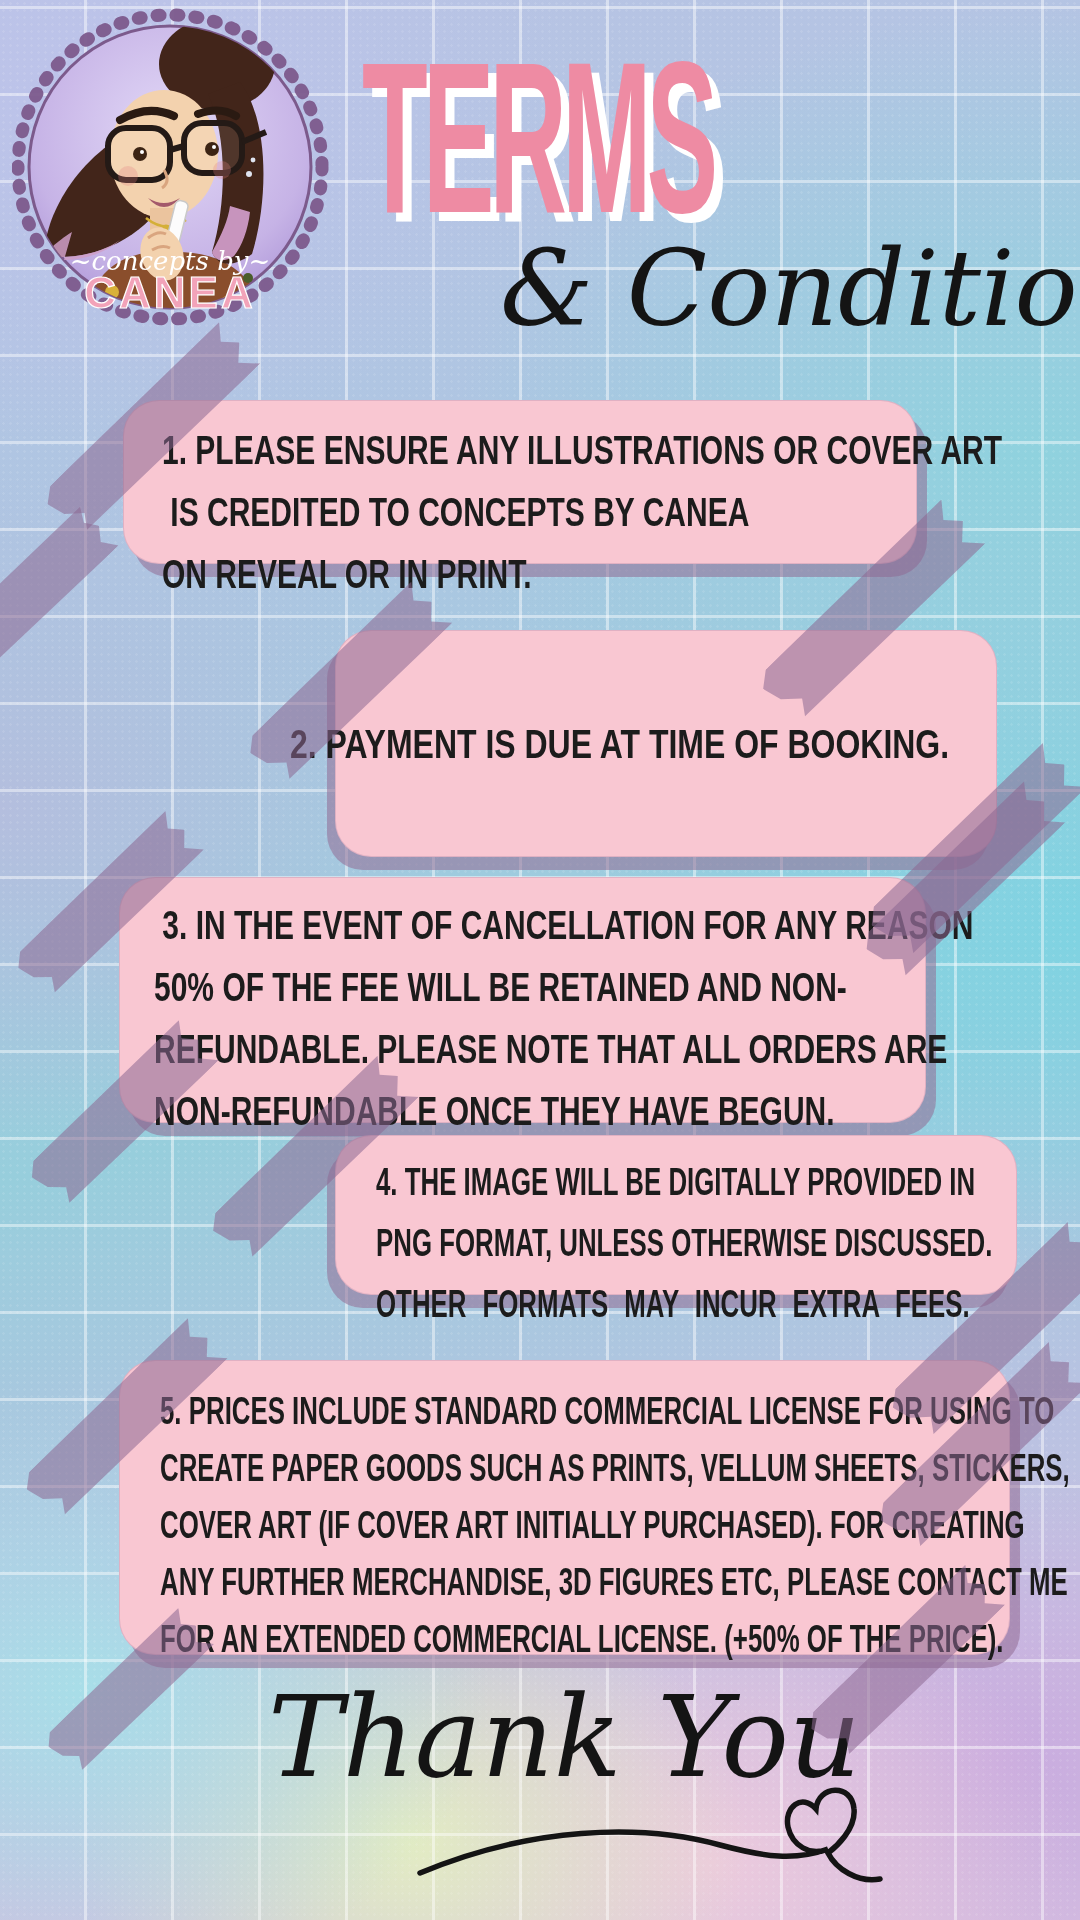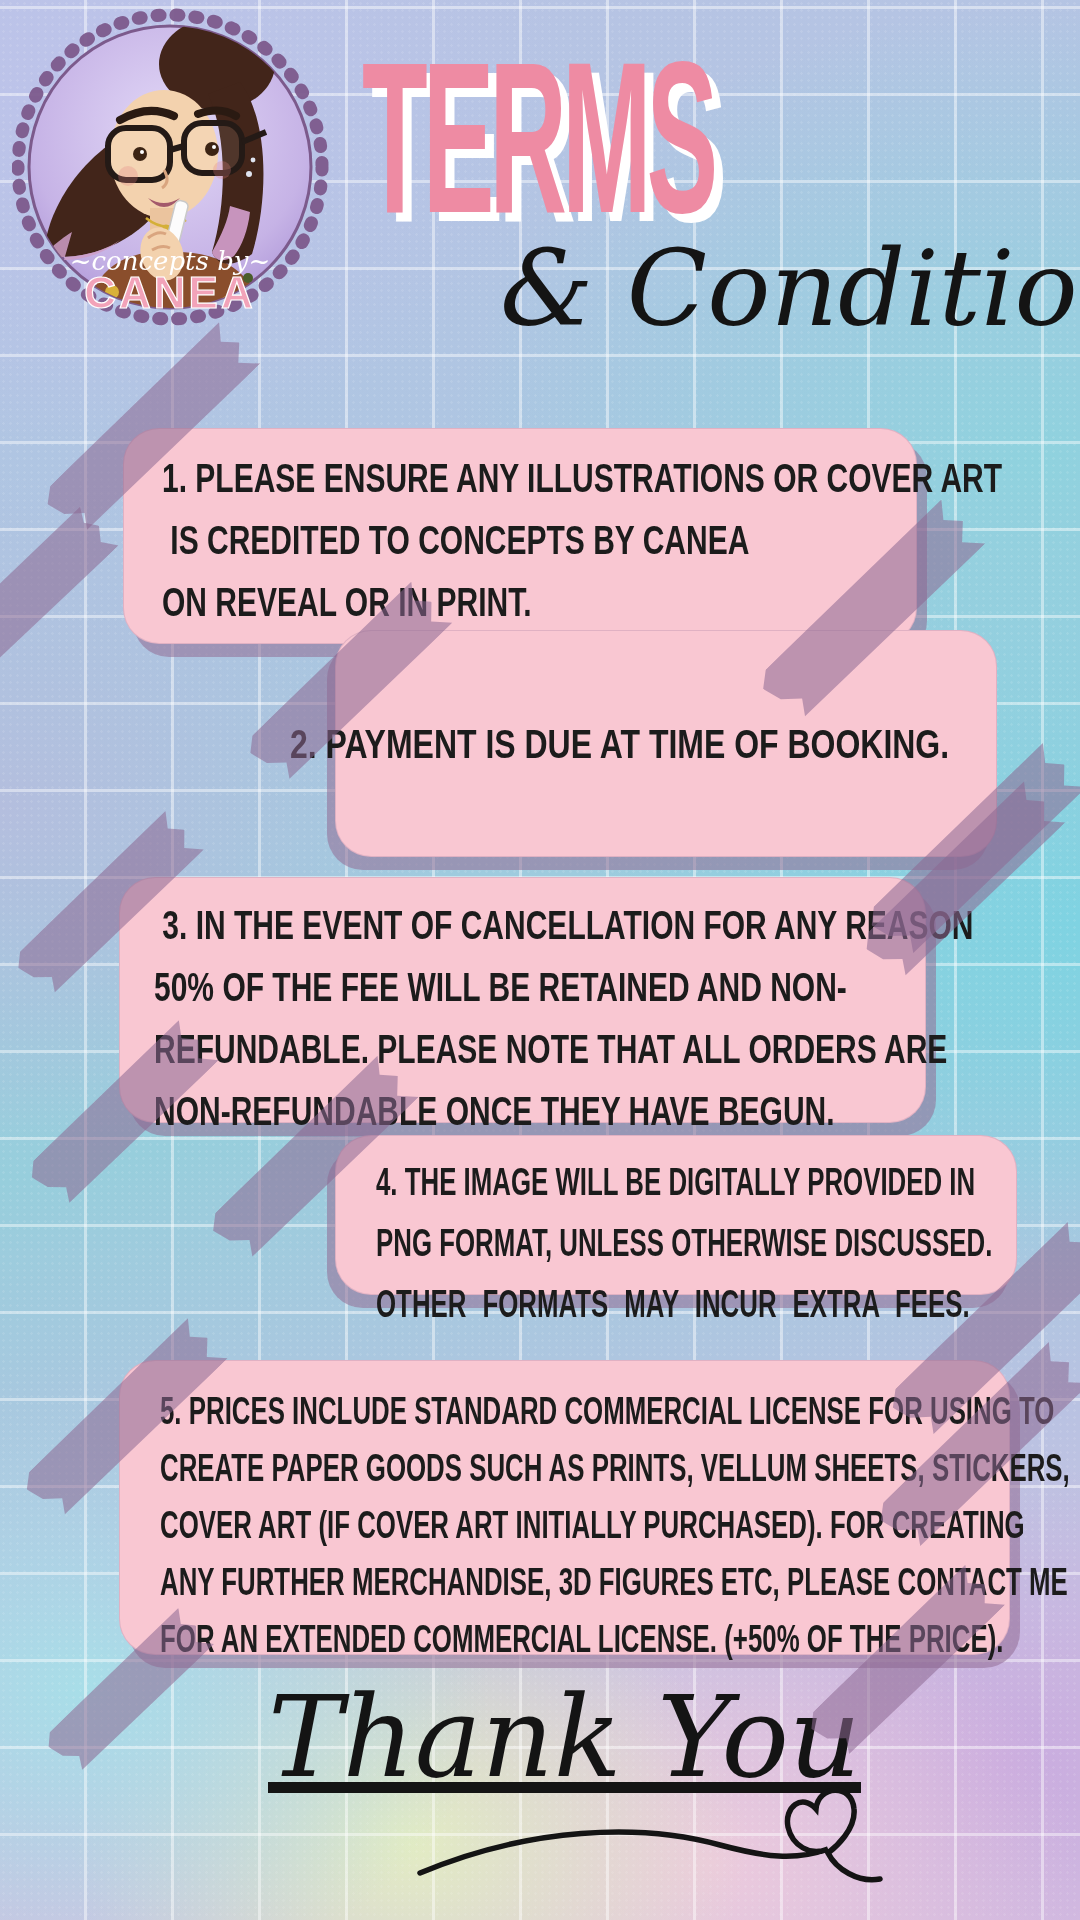--- a/index.html
+++ b/index.html
@@ -43,42 +43,42 @@
     position:absolute;z-index:1;background:#f9c7d2;border-radius:36px;
     border:1px solid rgba(150,110,150,0.25);color:#1c1c1c;
   }
   .shadow-r{box-shadow:10px 13px 0 rgba(146,108,148,0.55);}
   .shadow-l{box-shadow:-8px 13px 0 rgba(146,108,148,0.55);}
   .card-text{
     font-weight:700;font-size:40px;line-height:62px;white-space:nowrap;
     transform:scaleX(0.75);transform-origin:left top;width:133%;
   }
   .card .line{display:block;}
-  .c1{left:123px;top:400px;width:794px;height:216px;padding:18px 0 12px 38px;box-sizing:border-box;margin-top:28px;}
+  .c1{left:123px;top:400px;width:794px;height:164px;padding:18px 0 12px 38px;box-sizing:border-box;}
   .c2{left:335px;top:630px;width:660px;height:225px;display:flex;align-items:center;justify-content:center;}
   .c2 .card-text{transform:scaleX(0.78);transform-origin:center center;width:128%;margin-left:-14%;
     text-align:center;font-size:41px;}
   .c3{left:119px;top:877px;width:807px;height:246px;padding:16px 0 0 34px;box-sizing:border-box;}
   .c4{left:335px;top:1135px;width:682px;height:160px;padding:16px 46px 0 40px;box-sizing:border-box;}
   .c4 .card-text{font-size:38px;line-height:61px;transform:scaleX(0.68);width:147%;white-space:normal;}
   .c4 .line{text-align:justify;text-align-last:justify;white-space:nowrap;}
   .c5{left:119px;top:1360px;width:891px;height:295px;padding:22px 42px 0 40px;box-sizing:border-box;}
   .c5 .card-text{font-size:38px;line-height:57px;transform:scaleX(0.68);width:147%;white-space:normal;}
   .c5 .line{text-align:justify;text-align-last:justify;white-space:nowrap;}
   .c5 .line:last-child{text-align:left;text-align-last:left;}
   
   .tape{
     position:absolute;z-index:3;background:rgba(141,104,146,0.55);
     transform:rotate(-45deg);
     clip-path:polygon(0% 18%,6% 0%,100% 6%,95% 30%,100% 52%,94% 74%,100% 100%,4% 92%,8% 70%,2% 48%);
   }
   
   .thankyou{
     position:absolute;left:268px;top:1672px;z-index:2;
-    font-family:"DejaVu Serif",serif;font-style:italic;font-size:112px;color:#141414;white-space:nowrap;text-decoration:underline;
+    font-family:"DejaVu Serif",serif;font-style:italic;font-size:112px;color:#141414;white-space:nowrap;
   }
   .flourish{position:absolute;left:380px;top:1765px;z-index:2;}
   
   .logo{position:absolute;left:12px;top:2px;z-index:2;}
 </style>
 </head>
 <body>
 
 <div class="bg"></div>
 

